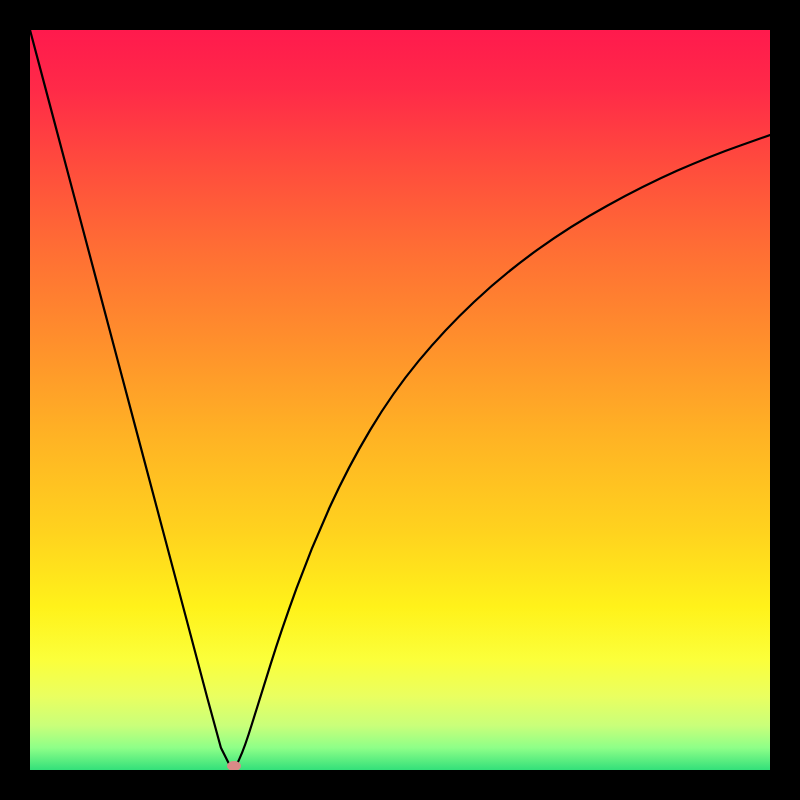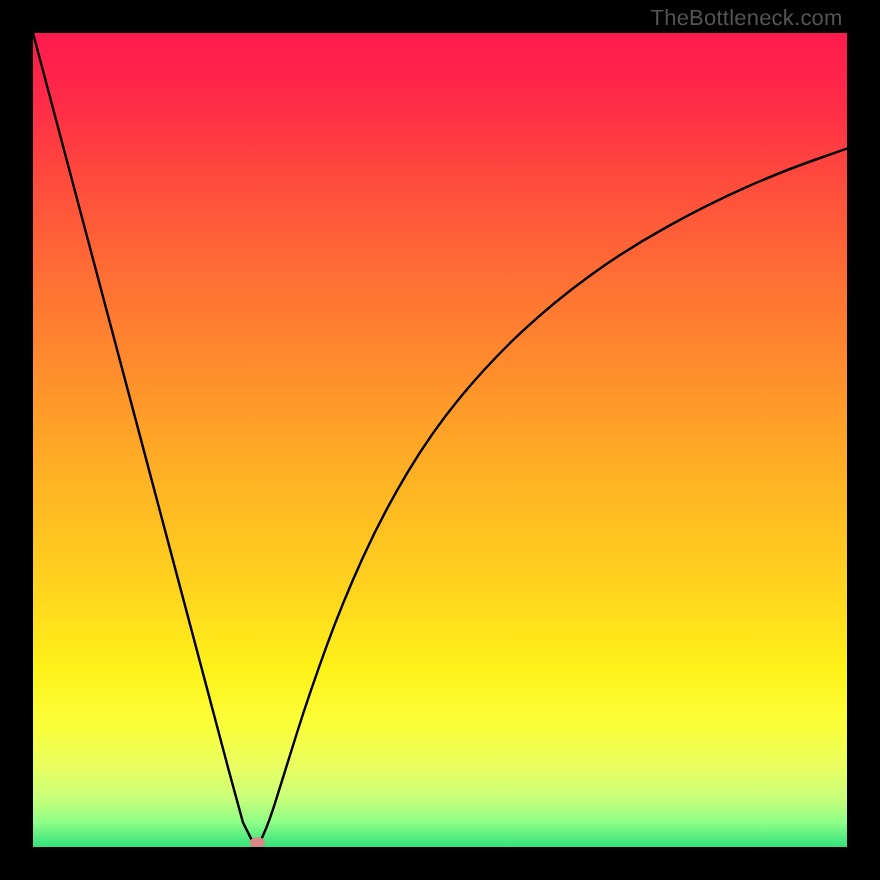--- a/index.html
+++ b/index.html
@@ -86,14 +86,13 @@
       <rect x="0" y="0" width="740" height="740" fill="url(#bg-grad)"></rect>
     </svg>
 
     <svg class="curve-svg" viewBox="0 0 740 740" preserveAspectRatio="none">
       <path id="curve-path" fill="none" stroke="#000" stroke-width="2.2" stroke-linejoin="round" stroke-linecap="round" d="M 0.00 0.00 L 22.20 83.62 L 44.40 167.24 L 66.60 250.86 L 88.80 334.48 L 111.00 418.10 L 133.20 501.72 L 155.40 585.34 L 177.60 668.96 L 190.92 717.80 L 198.32 732.60 L 204.24 740.00 L 204.24 740.00 Q 204.24 740.00 209.42 728.90 Q 214.60 717.80 222.00 693.75 Q 229.40 669.70 240.50 634.55 Q 251.60 599.40 266.40 558.70 Q 281.20 518.00 299.70 477.30 Q 318.20 436.60 340.40 399.60 Q 362.60 362.60 388.50 331.15 Q 414.40 299.70 444.00 271.95 Q 473.60 244.20 506.90 220.15 Q 540.20 196.10 577.20 175.75 Q 614.20 155.40 647.50 140.60 Q 680.80 125.80 710.40 115.44 T 740.00 105.08"></path>
     </svg>
 
     <div class="marker" id="min-marker" style="left: 204.24px; top: 736.3px;"></div>
   </div>
 
-  <div class="watermark">TheBottleneck.com</div>
 </div>
 
 </body></html>

